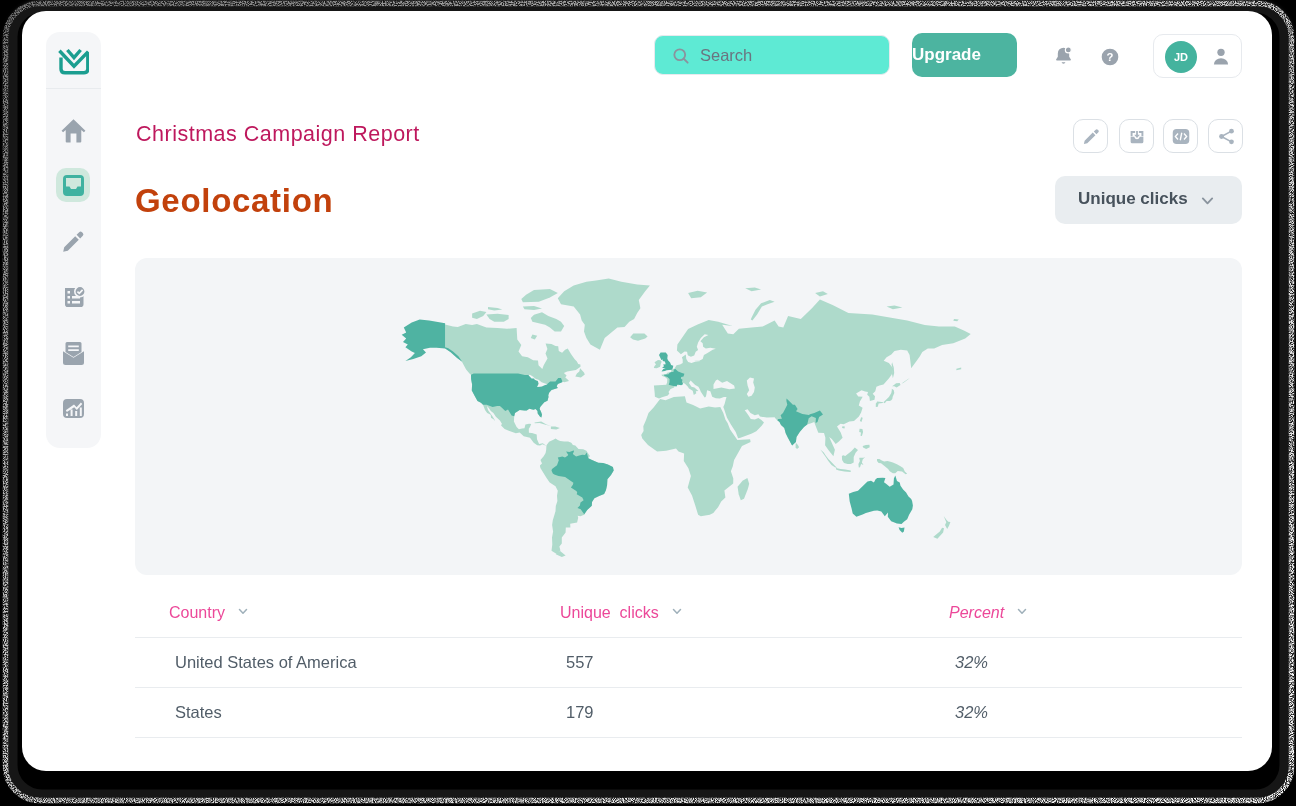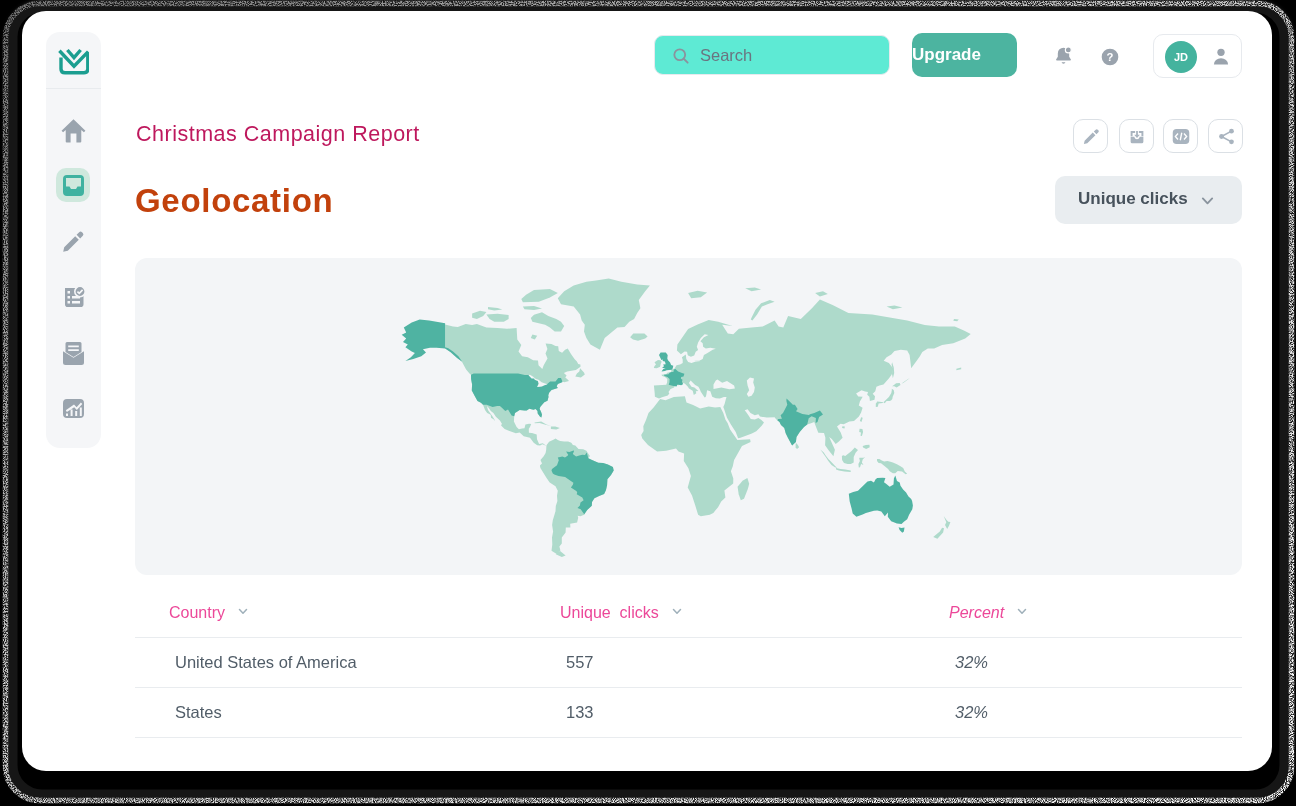--- a/index.html
+++ b/index.html
@@ -212,18 +212,18 @@
             </svg></span></div>
       <div class="cell hdr c3" style="top:29px">Percent<span class="chev"><svg width="14" height="12" viewBox="0 0 24 24">
               <path d="M5,9 l7,7.5 7,-7.5" fill="none" stroke="#9fb0ba" stroke-width="3" stroke-linecap="round" stroke-linejoin="round"></path>
             </svg></span></div>
       <div class="hline" style="top:62px"></div>
       <div class="cell row c1" style="top:78px">United States of America</div>
       <div class="cell row c2" style="top:78px">557</div>
       <div class="cell row c3" style="top:78px">32%</div>
       <div class="hline" style="top:112px"></div>
       <div class="cell row c1" style="top:128px">States</div>
-      <div class="cell row c2" style="top:128px">133</div>
+      <div class="cell row c2" style="top:128px">179</div>
       <div class="cell row c3" style="top:128px">32%</div>
       <div class="hline" style="top:162px"></div>
     </div>
   </div>
 </div>
 
 </body></html>

